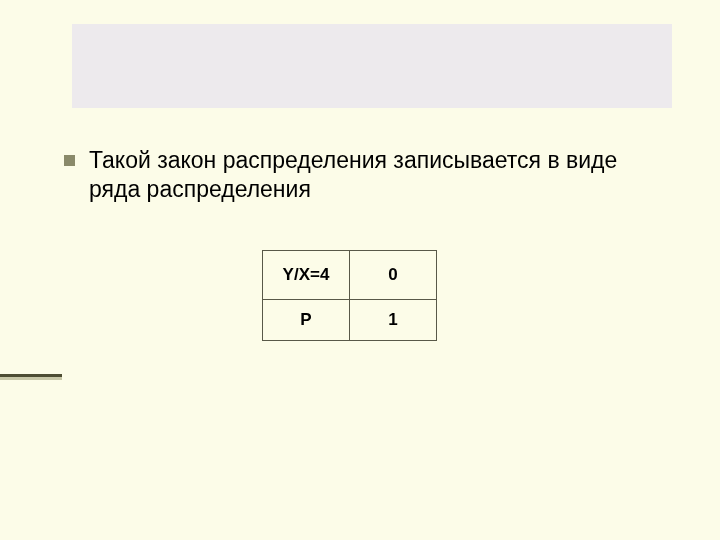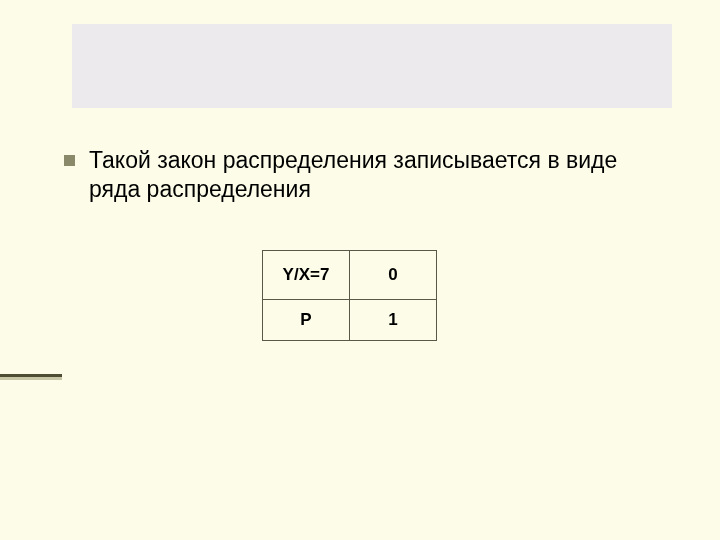--- a/index.html
+++ b/index.html
@@ -95,21 +95,21 @@
   <div class="body-text">
     <div class="bullet-row">
       <div class="bullet"></div>
       <div class="text">Такой закон распределения записывается в виде ряда распределения</div>
     </div>
   </div>
 
   <table class="dist-table">
     <tbody>
         <tr>
-      <td class="c1">Y/X=7</td>
+      <td class="c1">Y/X=4</td>
       <td class="c2">0</td>
     </tr>
     <tr>
       <td class="c1">P</td>
       <td class="c2">1</td>
     </tr>
   </tbody>
     </table>
 
   <div class="bottom-rule">

